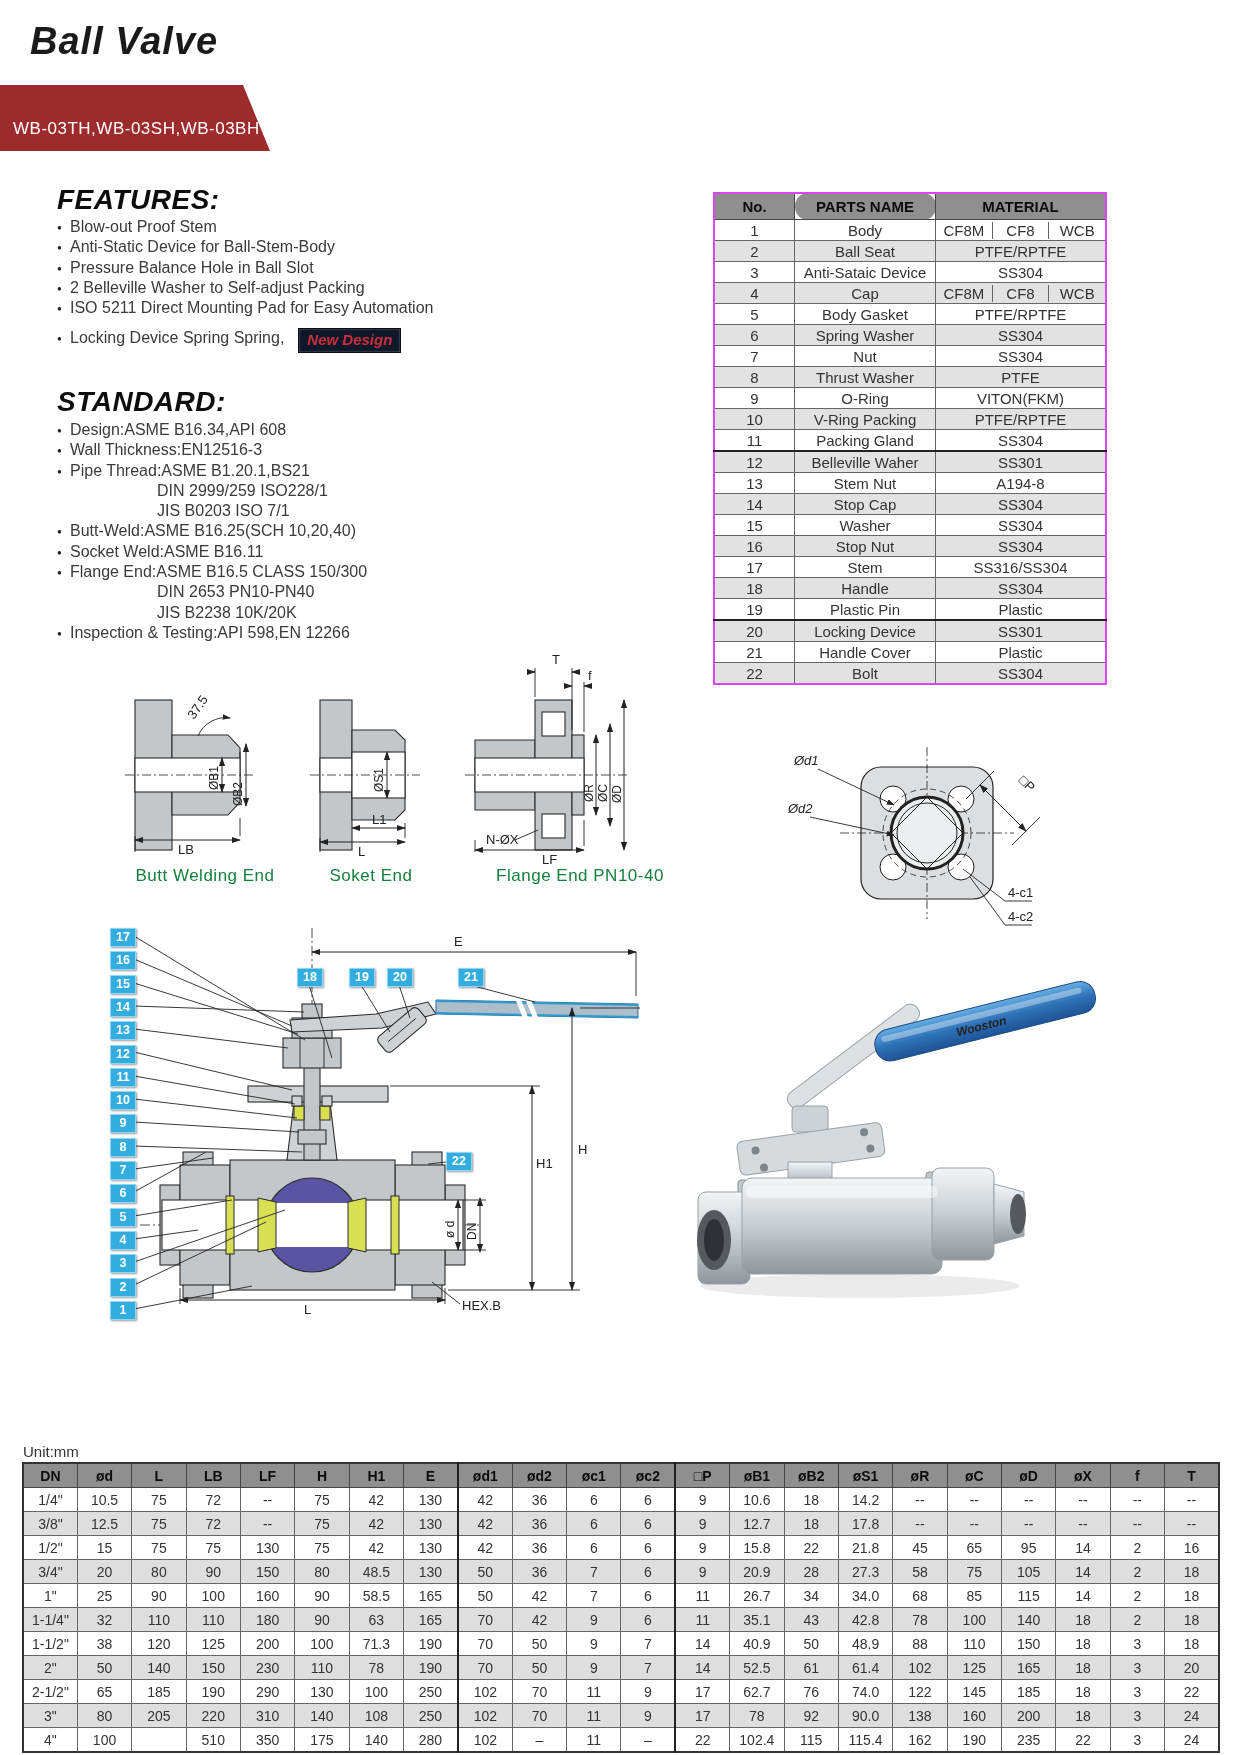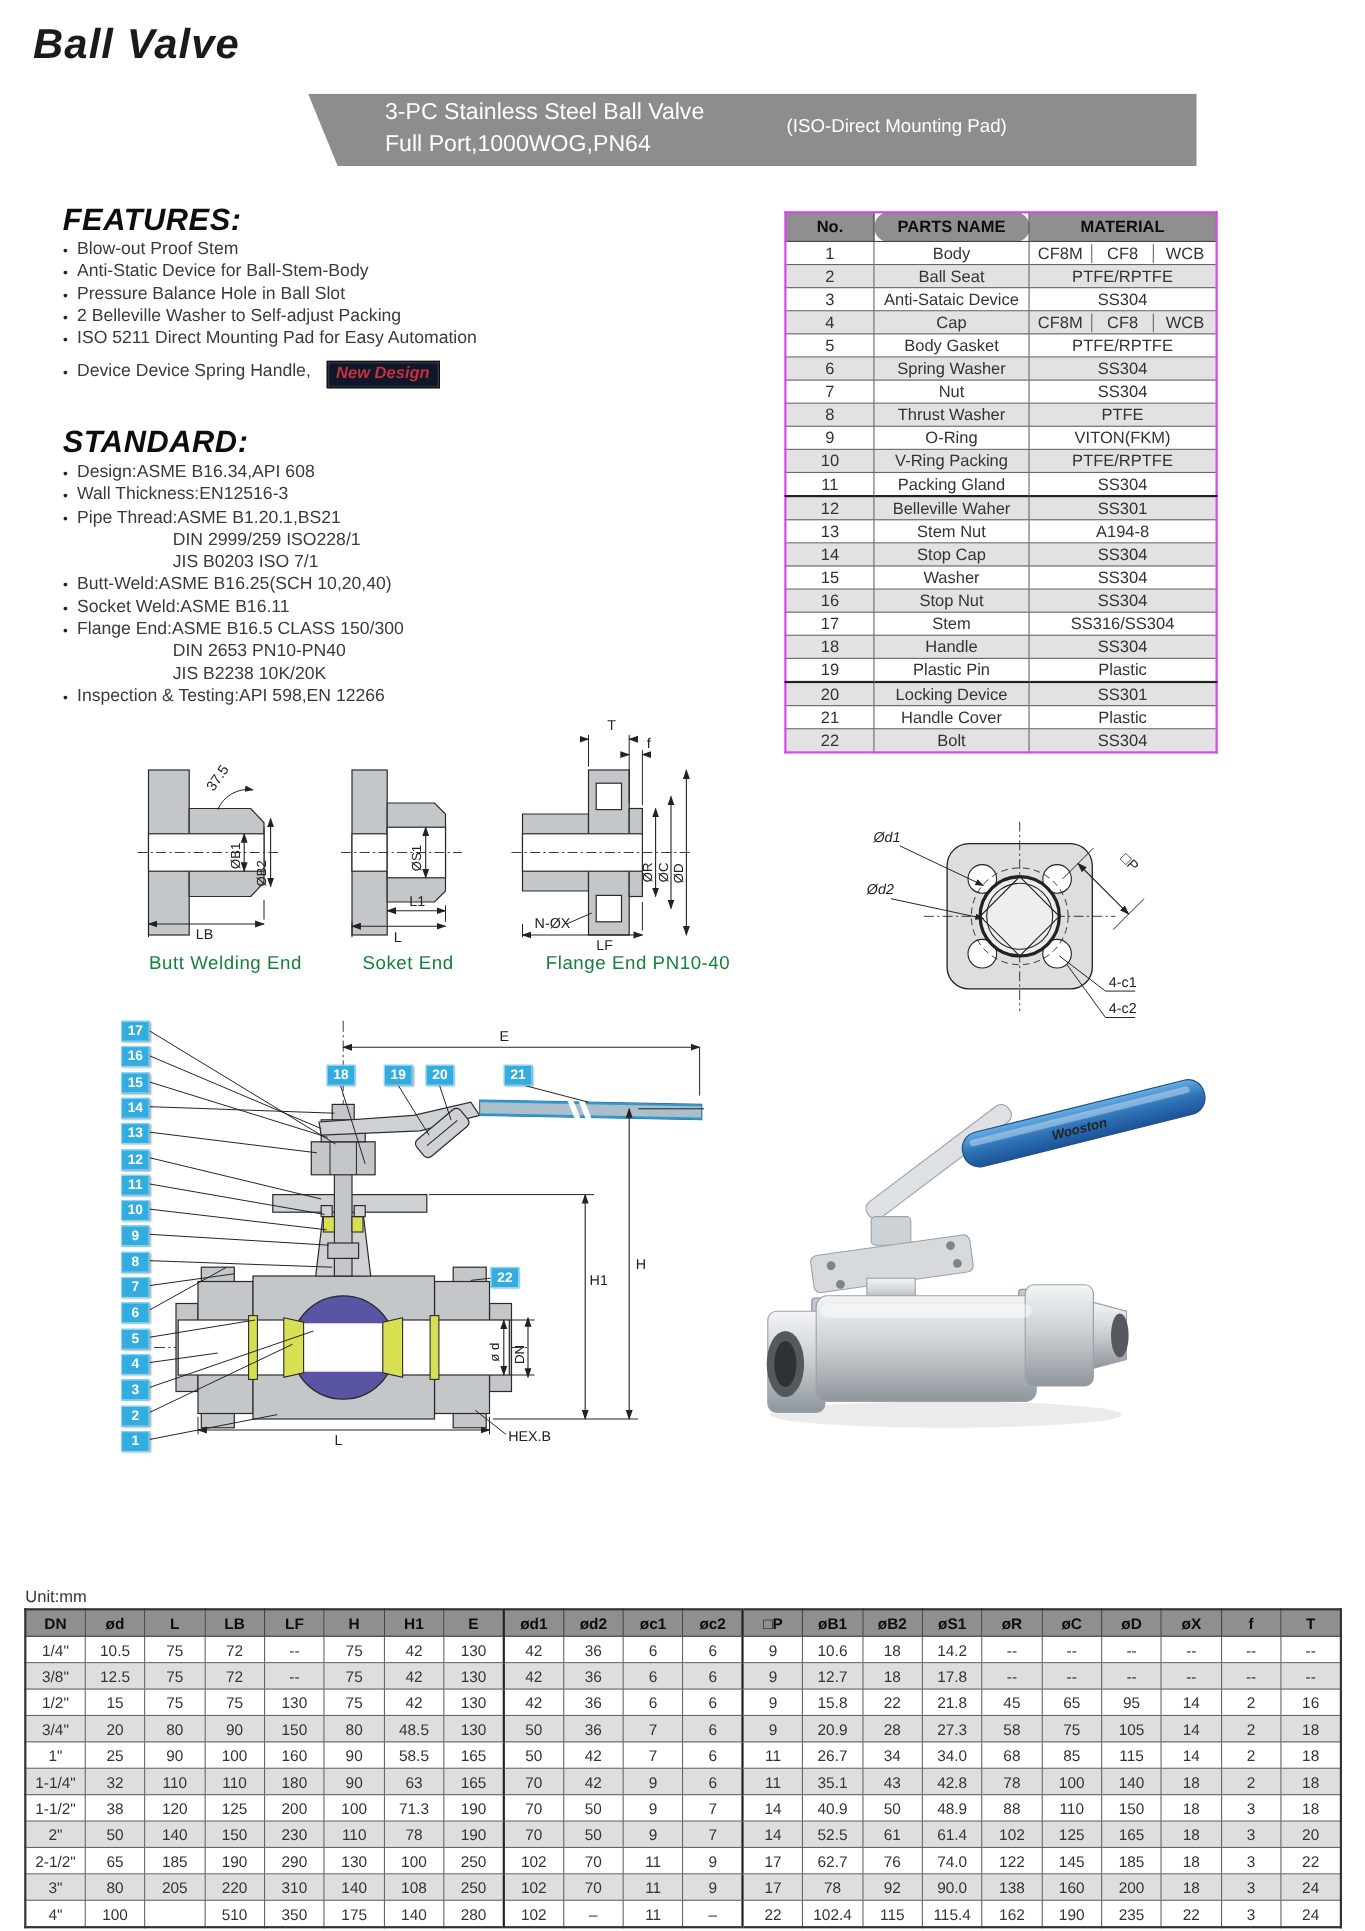--- a/index.html
+++ b/index.html
@@ -61,37 +61,35 @@
   .steel2 { fill:#ced2d5; stroke:#2b2b2b; stroke-width:1.1; }
   .bore { fill:#fff; stroke:#2b2b2b; stroke-width:1.1; }
   .seat { fill:#d9df52; stroke:#2b2b2b; stroke-width:1; }
 </style>
 </head>
 <body>
 
 <div class="abs page-title">Ball Valve</div>
 
 <div class="abs banner">
-  <div class="banner-gray">
-    <div class="l1">3-PC Stainless Steel Ball Valve</div>
-    <div class="l2">Full Port,1000WOG,PN64</div>
-    <div class="note">(ISO-Direct Mounting Pad)</div>
+  <div class="banner-red">
+    <div class="models">WB-03TH,WB-03SH,WB-03BH</div>
   </div>
 </div>
 
 <div class="abs sec-h" style="left:57px; top:184px;">FEATURES:</div>
 <div class="abs" style="left:57px; top:217px;" id="features-list">
     <div class="b-line">Blow-out Proof Stem</div>
     <div class="b-line">Anti-Static Device for Ball-Stem-Body</div>
     <div class="b-line">Pressure Balance Hole in Ball Slot</div>
     <div class="b-line">2 Belleville Washer to Self-adjust Packing</div>
     <div class="b-line">ISO 5211 Direct Mounting Pad for Easy Automation</div>
   </div>
 <div class="b-line lock-line">
-  <span>Device Device Spring Handle,</span><span class="badge">New Design</span>
+  <span>Locking Device Spring Spring,</span><span class="badge">New Design</span>
 </div>
 
 <div class="abs sec-h" style="left:57px; top:386px;text-align:right;">STANDARD:</div>
 <div class="abs" style="left:57px; top:420px;" id="standard-list">
     <div class="b-line">Design:ASME B16.34,API 608</div>
     <div class="b-line">Wall Thickness:EN12516-3</div>
     <div class="b-line">Pipe Thread:ASME B1.20.1,BS21</div>
     <div class="b-line no-dot">DIN 2999/259 ISO228/1</div>
     <div class="b-line no-dot">JIS B0203 ISO 7/1</div>
     <div class="b-line">Butt-Weld:ASME B16.25(SCH 10,20,40)</div>

